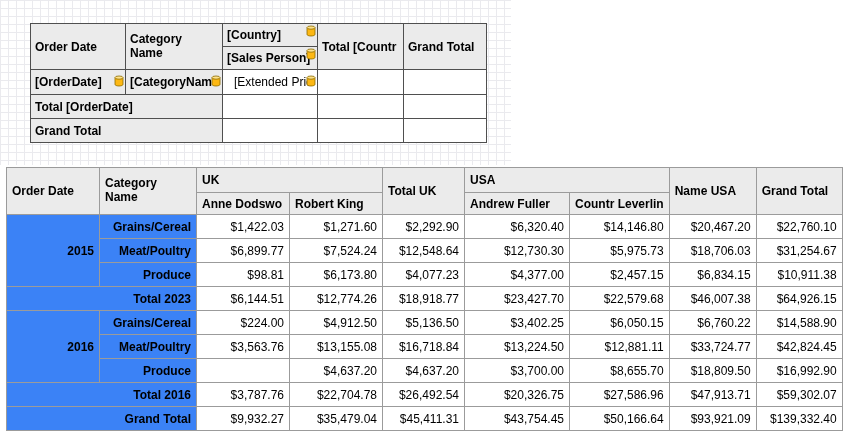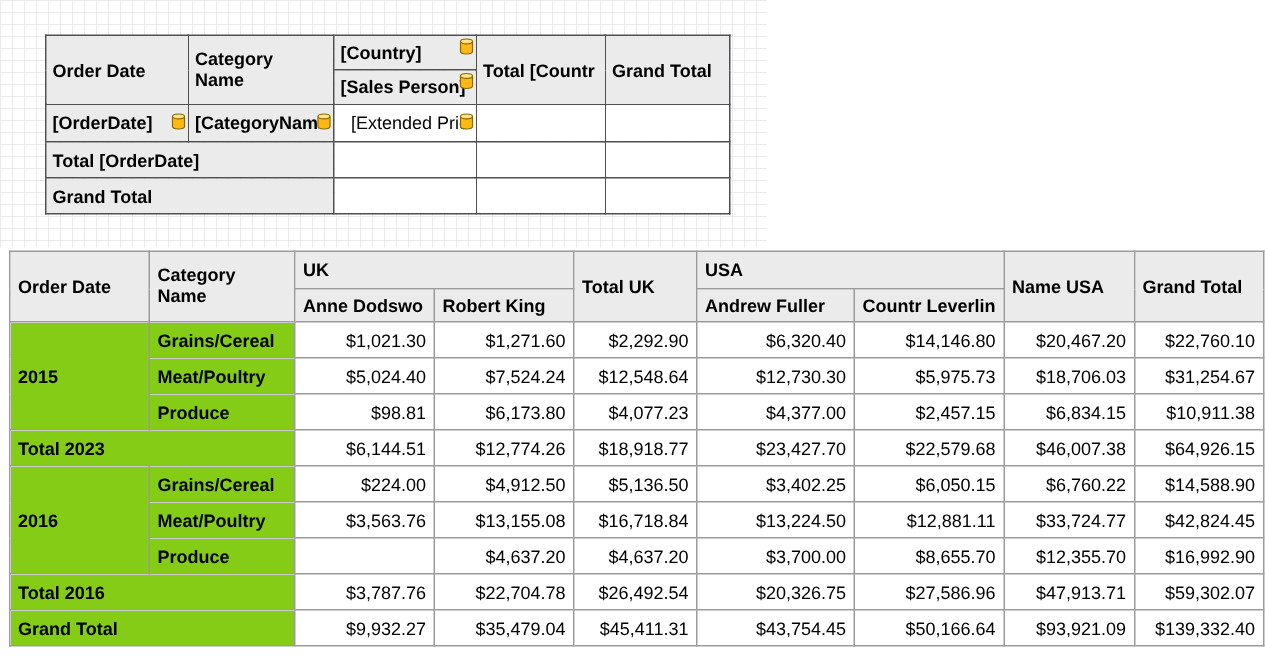--- a/index.html
+++ b/index.html
@@ -64,23 +64,23 @@
     vertical-align: middle;
     white-space: nowrap;
     overflow: hidden;
   }
   table.pivot th {
     background: #ebebeb;
     font-weight: bold;
     text-align: left;
   }
   table.pivot td.rl {
-    background: #84cc16;
+    background: #3b82f6;
     font-weight: bold;
-    text-align: left;
+    text-align: right;
   }
   table.pivot td.num {
     background: #ffffff;
     font-weight: normal;
     text-align: right;
   }
   table.pivot tr.hr1 { height: 25px; }
   table.pivot tr.hr2 { height: 22px; }
   table.pivot tr.br  { height: 24px; }
 </style>
@@ -195,31 +195,31 @@
   <tr class="hr2">
     <th>Anne Dodswo</th>
     <th>Robert King</th>
     <th>Andrew Fuller</th>
     <th>Countr Leverlin</th>
   </tr>
 
   <tr class="br">
     <td class="rl" rowspan="3">2015</td>
     <td class="rl">Grains/Cereal</td>
-    <td class="num">$1,021.30</td>
+    <td class="num">$1,422.03</td>
     <td class="num">$1,271.60</td>
     <td class="num">$2,292.90</td>
     <td class="num">$6,320.40</td>
     <td class="num">$14,146.80</td>
     <td class="num">$20,467.20</td>
     <td class="num">$22,760.10</td>
   </tr>
   <tr class="br">
     <td class="rl">Meat/Poultry</td>
-    <td class="num">$5,024.40</td>
+    <td class="num">$6,899.77</td>
     <td class="num">$7,524.24</td>
     <td class="num">$12,548.64</td>
     <td class="num">$12,730.30</td>
     <td class="num">$5,975.73</td>
     <td class="num">$18,706.03</td>
     <td class="num">$31,254.67</td>
   </tr>
   <tr class="br">
     <td class="rl">Produce</td>
     <td class="num">$98.81</td>
@@ -261,21 +261,21 @@
     <td class="num">$33,724.77</td>
     <td class="num">$42,824.45</td>
   </tr>
   <tr class="br">
     <td class="rl">Produce</td>
     <td class="num"></td>
     <td class="num">$4,637.20</td>
     <td class="num">$4,637.20</td>
     <td class="num">$3,700.00</td>
     <td class="num">$8,655.70</td>
-    <td class="num">$12,355.70</td>
+    <td class="num">$18,809.50</td>
     <td class="num">$16,992.90</td>
   </tr>
   <tr class="br">
     <td class="rl" colspan="2">Total 2016</td>
     <td class="num">$3,787.76</td>
     <td class="num">$22,704.78</td>
     <td class="num">$26,492.54</td>
     <td class="num">$20,326.75</td>
     <td class="num">$27,586.96</td>
     <td class="num">$47,913.71</td>

